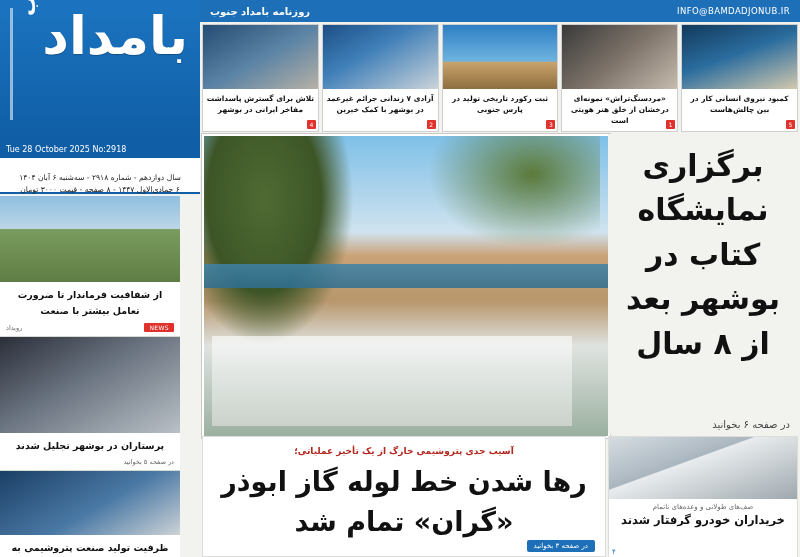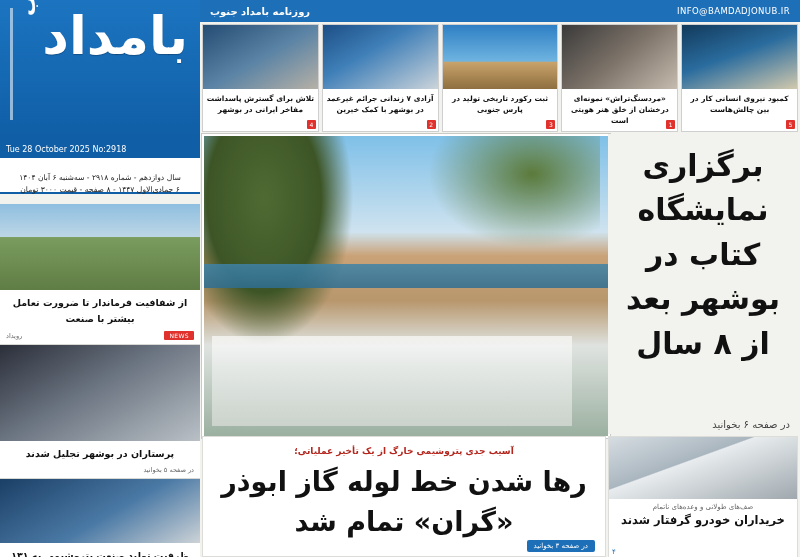--- a/index.html
+++ b/index.html
@@ -171,22 +171,22 @@
     line-height: 1.55;
     text-align: center;
     padding-top: 14px;
     box-sizing: border-box;
     border-bottom: 2px solid #0f5ea6;
   }
 
   
   .leftcol {
     position: absolute;
-    left: 0; top: 204px;
-    width: 200px;
+    left: 0; top: 196px;
+    width: 180px;
     bottom: 0;
   }
   .lstory {
     position: relative;
     background: #fff;
     border-bottom: 1px solid #d8d8d4;
     padding: 0;
     overflow: hidden;
   }
   .lstory .ltxt {

